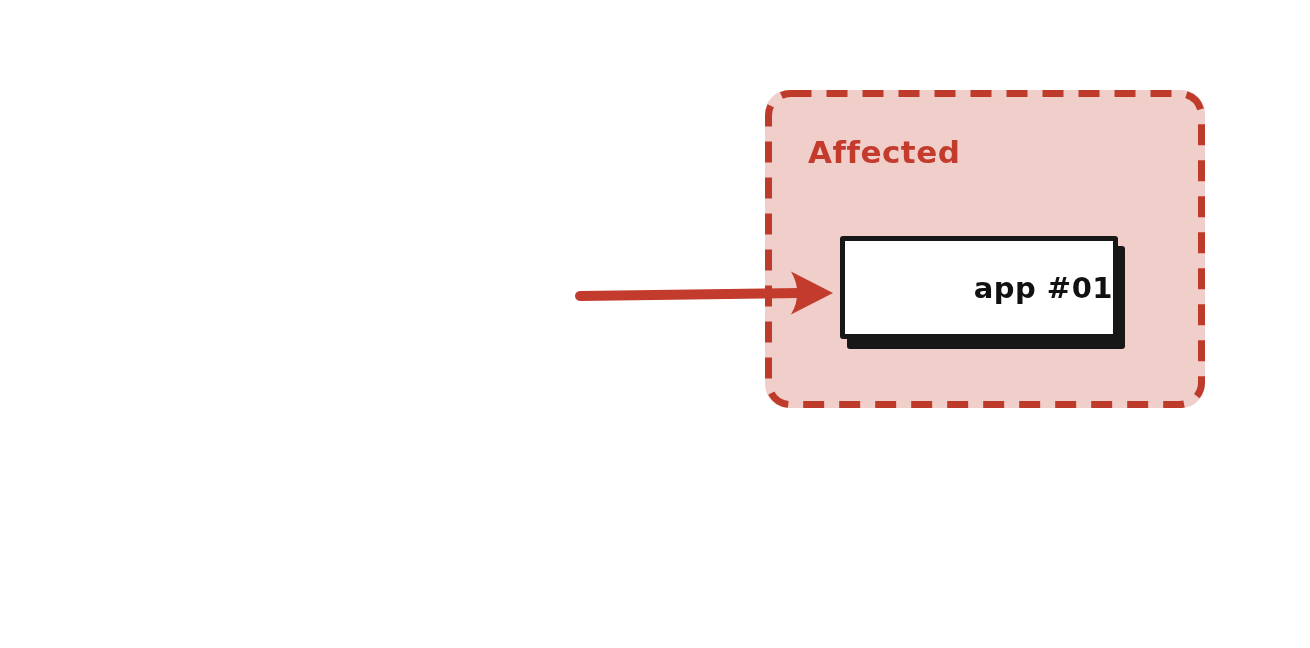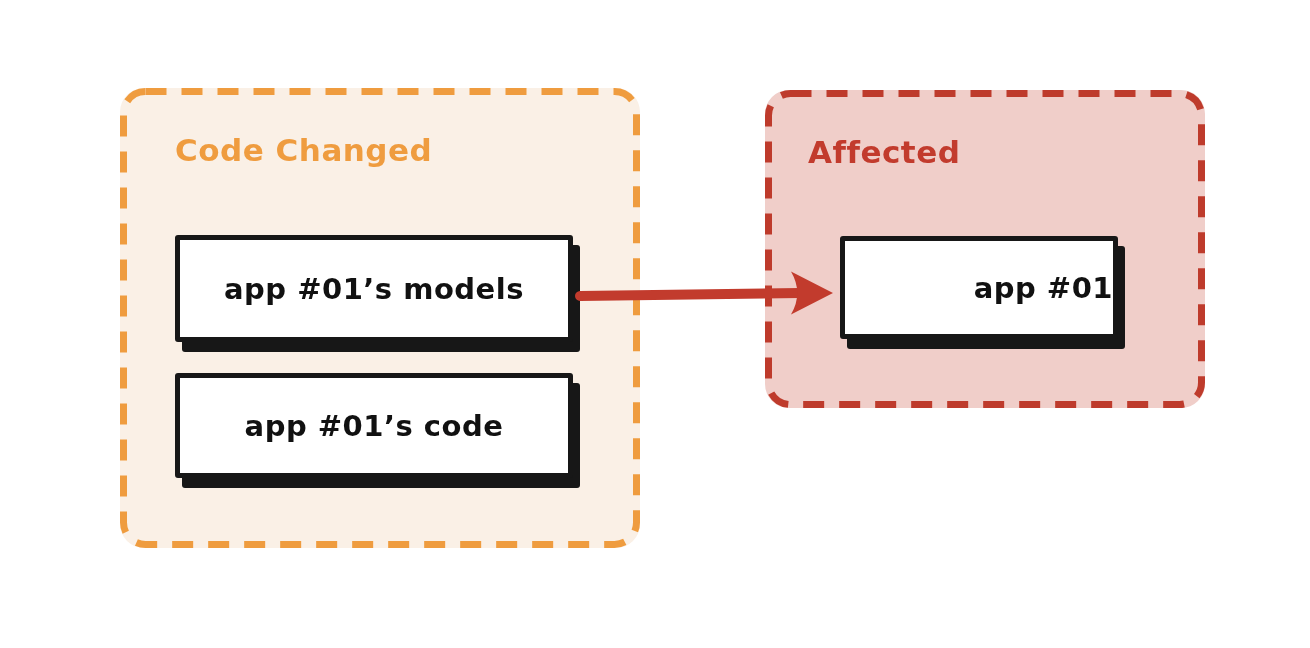--- a/index.html
+++ b/index.html
@@ -95,32 +95,20 @@
     stroke-width: 10;
     stroke-linecap: round;
   }
   .arrow-head { fill: var(--arrow); }
 </style>
 </head>
 <body>
 
 <div class="canvas">
 
-  <section class="panel panel-left">
-    <svg class="dash-svg" width="520" height="460" aria-hidden="true">
-      <rect class="dash-rect orange" x="3.5" y="3.5" width="513" height="453" rx="22"></rect>
-    </svg>
-    <h2 class="group-title">Code Changed</h2>
-    <div class="node node-models">
-      <span>app #01’s models</span>
-    </div>
-    <div class="node node-code">
-      <span>app #01’s code</span>
-    </div>
-  </section>
 
   <section class="panel panel-right">
     <svg class="dash-svg" width="440" height="318" aria-hidden="true">
       <rect class="dash-rect red" x="3.5" y="3.5" width="433" height="311" rx="22"></rect>
     </svg>
     <h2 class="group-title">Affected</h2>
     <div class="node node-app01">
       <span>app #01</span>
     </div>
   </section>

